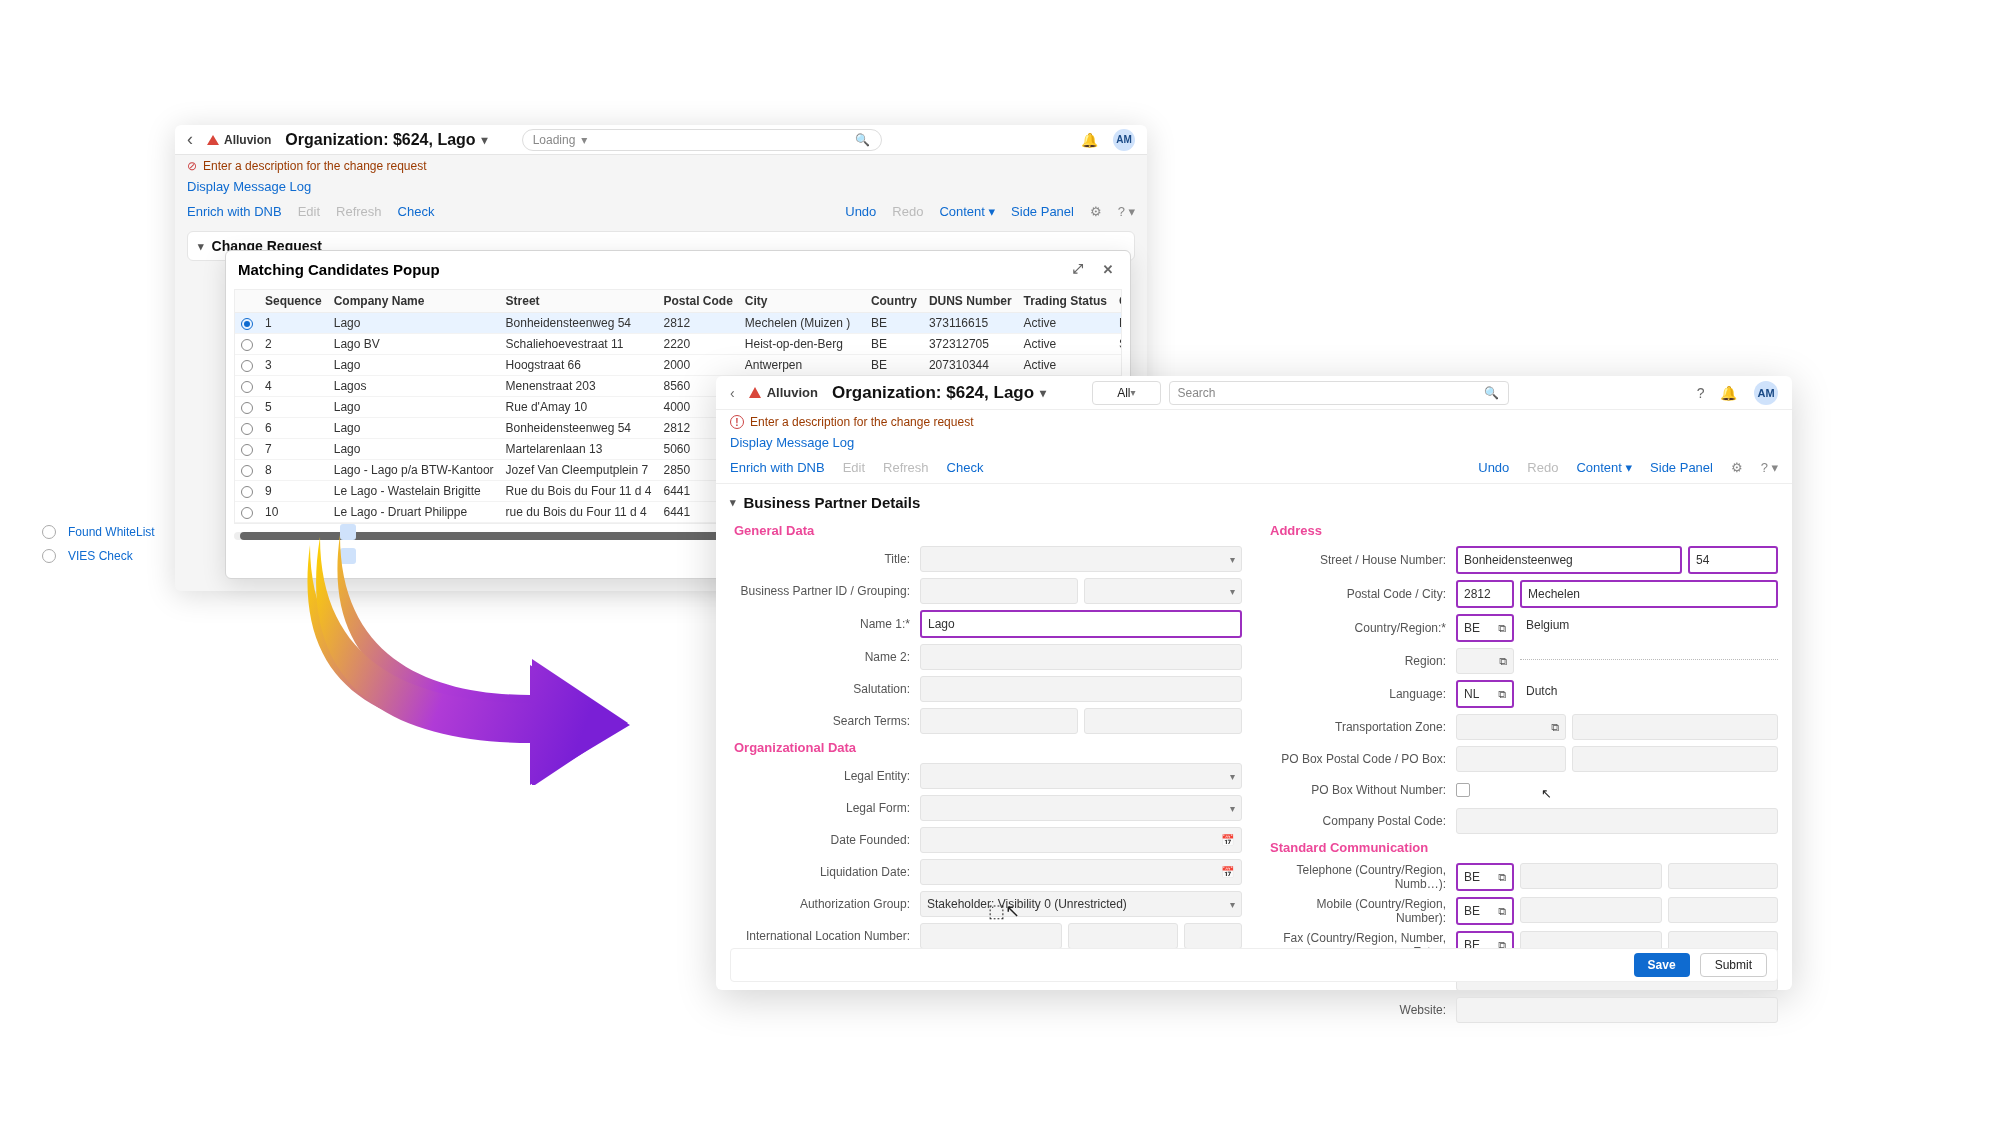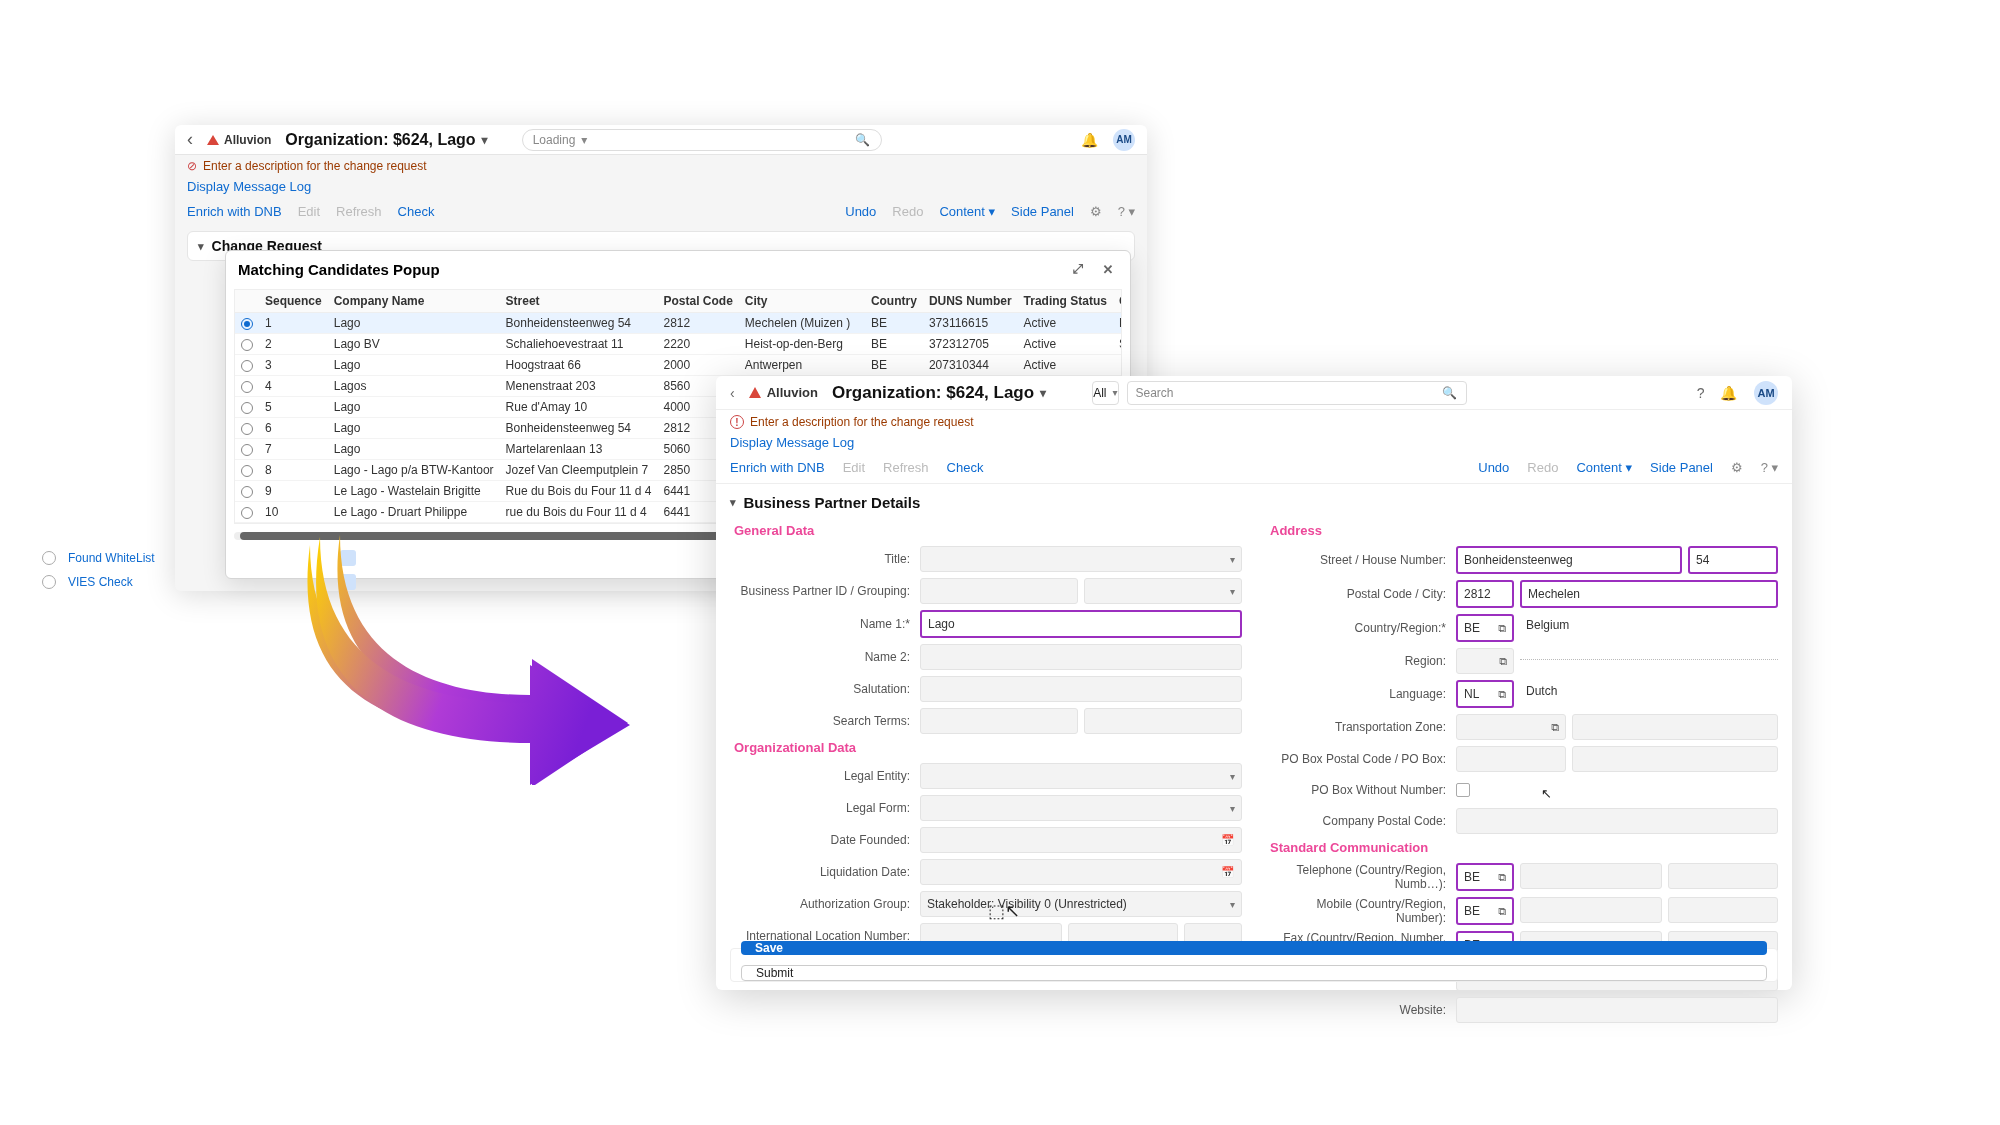--- a/index.html
+++ b/index.html
@@ -43,39 +43,39 @@
 table.wb-tbl th{background:#fafafa;color:#333;font-weight:600;text-align:left;padding:4px 6px;border-bottom:1px solid #eee;white-space:nowrap;}
 table.wb-tbl td{padding:3px 6px;color:#333;border-bottom:1px solid #f3f3f3;white-space:nowrap;}
 table.wb-tbl tr.sel td{background:#e9f3ff;}
 .wb-radio{width:12px;height:12px;border:1.5px solid #888;border-radius:50%;display:inline-block;vertical-align:middle;}
 .wb-radio.on{border-color:#0f6bd0;position:relative;}
 .wb-radio.on:after{content:"";position:absolute;inset:2px;background:#0f6bd0;border-radius:50%;}
 .wb-hscroll{height:8px;background:#eee;margin:0 8px 6px;border-radius:4px;position:relative;}
 .wb-hscroll .thumb{position:absolute;left:6px;top:0;height:8px;width:55%;background:#666;border-radius:4px;}
 
 
-.wb-under{position:absolute;left:42px;top:546px;width:500px;font-size:12px;color:#555;}
+.wb-under{position:absolute;left:42px;top:520px;width:500px;font-size:12px;color:#555;}
 .wb-under .r{display:flex;align-items:center;gap:12px;height:24px;}
 .wb-under .chk{width:14px;height:14px;border:1.5px solid #aaa;border-radius:50%;}
 .wb-under .lbl{color:#0f6bd0;flex:0 0 260px;}
 .wb-under .pill{width:16px;height:16px;background:#cfe2fb;border-radius:3px;}
 
 
 .arrow-wrap{position:absolute;left:300px;top:525px;width:340px;height:260px;}
 .arrow-wrap svg{width:100%;height:100%;}
 
 
 .win-front{position:absolute;left:716px;top:376px;width:1076px;height:614px;background:#fff;border-radius:6px;box-shadow:0 8px 40px rgba(0,0,0,.18);font-size:13px;}
 .wf-top{height:34px;display:flex;align-items:center;padding:0 14px;gap:14px;border-bottom:1px solid #eee;}
 .wf-logo{display:flex;align-items:center;gap:6px;font-size:13px;color:#333;font-weight:600;}
 .wf-logo .tri{width:0;height:0;border-left:6px solid transparent;border-right:6px solid transparent;border-bottom:11px solid #d9463a;}
 .wf-title{font-size:17px;font-weight:600;color:#111;display:flex;align-items:center;gap:6px;}
 .wf-title .chev{font-size:12px;color:#555;}
 .wf-filter{margin-left:32px;display:flex;align-items:center;gap:8px;}
-.wf-dd{height:24px;border:1px solid #ddd;border-radius:4px;padding:0 0;display:flex;align-items:center;gap:6px;font-size:12px;color:#222;}
+.wf-dd{height:24px;border:1px solid #ddd;border-radius:4px;padding:0 24px;display:flex;align-items:center;font-size:12px;color:#222;}
 .wf-search{height:24px;width:340px;border:1px solid #ddd;border-radius:4px;padding:0 8px;display:flex;align-items:center;font-size:12px;color:#888;}
 .wf-search .mag{margin-left:auto;color:#777;}
 .wf-right{margin-left:auto;display:flex;align-items:center;gap:16px;}
 .wf-ic{color:#666;font-size:14px;}
 .wf-avatar{width:24px;height:24px;border-radius:50%;background:#cfe2fb;color:#1a4a86;font-size:11px;font-weight:700;display:flex;align-items:center;justify-content:center;}
 
 .wf-warn{padding:5px 14px;font-size:12px;color:#9b3a00;display:flex;align-items:center;gap:6px;}
 .wf-warn .ic{width:14px;height:14px;border:1.5px solid #c44;color:#c44;border-radius:50%;display:flex;align-items:center;justify-content:center;font-size:10px;font-weight:700;}
 .wf-link{padding:1px 14px 6px;font-size:13px;}
 .wf-link a{color:#0f6bd0;text-decoration:none;}
@@ -103,21 +103,21 @@
 .inp.md{flex:0 0 110px;}
 .inp.drop:after{content:"▾";margin-left:auto;color:#777;font-size:10px;}
 .inp.date:after{content:"📅";margin-left:auto;font-size:11px;}
 .inp.vhelp:after{content:"⧉";margin-left:auto;color:#555;font-size:11px;}
 .hl{border:2px solid #9b2fbf!important;background:#fff!important;}
 .txt{height:22px;display:flex;align-items:center;font-size:12px;color:#333;padding:0 6px;}
 .chkbox{width:14px;height:14px;border:1px solid #aaa;border-radius:2px;background:#fff;}
 .dotline{flex:1;border-bottom:1px dotted #bbb;height:12px;}
 
 
-.wf-foot{position:absolute;left:14px;right:14px;bottom:8px;height:34px;border:1px solid #eee;border-radius:4px;display:flex;justify-content:flex-end;gap:10px;padding:0 10px;background:#fff;flex-direction:column;}
+.wf-foot{position:absolute;left:14px;right:14px;bottom:8px;height:34px;border:1px solid #eee;border-radius:4px;display:flex;align-items:center;justify-content:flex-end;gap:10px;padding:0 10px;background:#fff;}
 .btn{height:24px;border-radius:4px;padding:0 14px;font-size:12px;display:flex;align-items:center;cursor:pointer;}
 .btn.primary{background:#0f6bd0;color:#fff;font-weight:600;}
 .btn.ghost{background:#fff;border:1px solid #ccc;color:#222;}
 
 
 .cursor-sel{position:absolute;left:988px;top:900px;font-size:18px;color:#222;pointer-events:none;}
 .cursor-arrow{position:absolute;left:1541px;top:786px;font-size:13px;color:#222;pointer-events:none;}
 </style>
 </head>
 <body>

